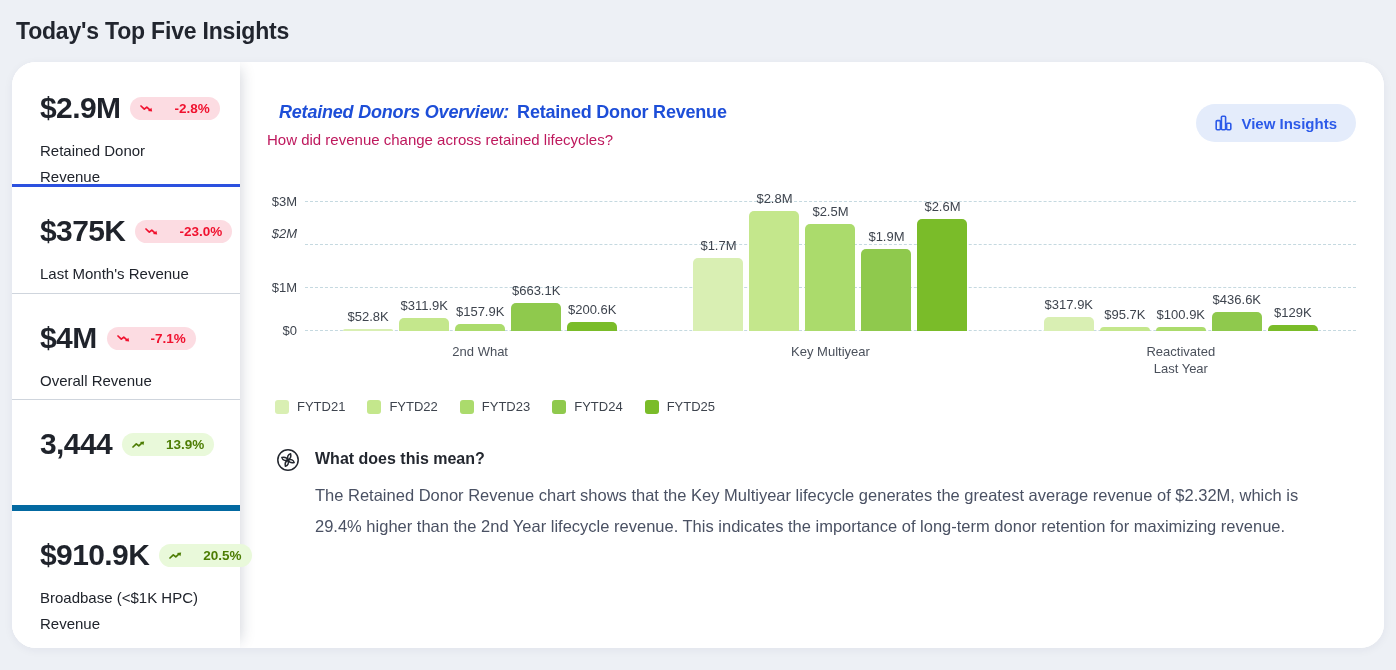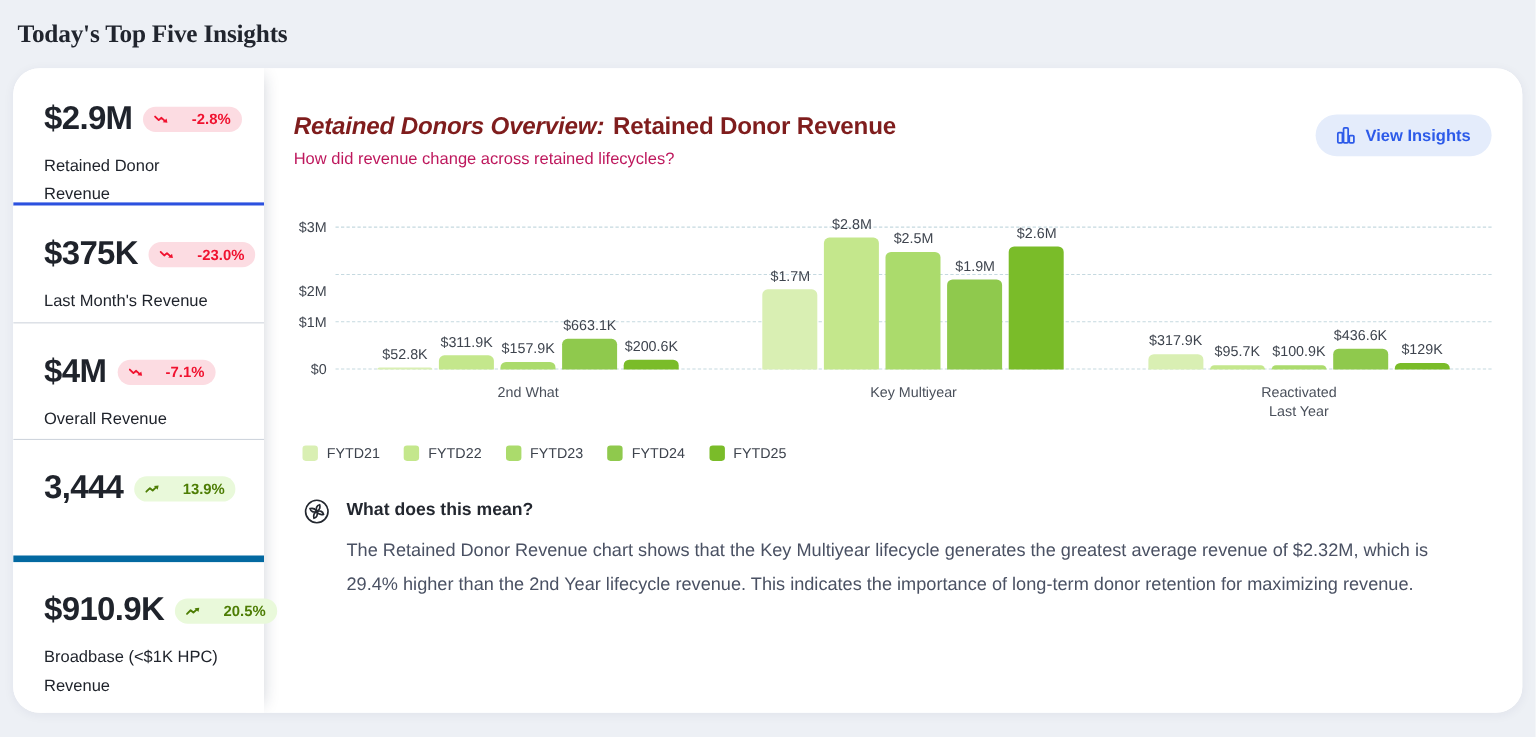--- a/index.html
+++ b/index.html
@@ -1,20 +1,20 @@
 <!DOCTYPE html>
 <html><head>
 <meta charset="utf-8">
 <style>
   * { margin:0; padding:0; box-sizing:border-box; }
   html,body { width:1396px; height:670px; overflow:hidden; }
   body { background:#edf0f5; font-family:"Liberation Sans", sans-serif; color:#20242c; }
 
   .topbar { height:62px; display:flex; align-items:center; padding:0 16px; }
-  .topbar h1 { font-size:23px; font-weight:700; color:#21252e; letter-spacing:-0.2px;font-family:Liberation Serif, serif; }
+  .topbar h1 { font-size:23px; font-weight:700; color:#21252e; letter-spacing:-0.2px; }
 
   .shell { position:absolute; left:12px; top:62px; width:1372px; height:586px;
            background:#fff; border-radius:24px; display:flex; overflow:hidden;
            box-shadow:0 2px 10px rgba(30,40,80,0.06); }
 
   
   .sidebar { width:228px; flex:0 0 228px; display:flex; flex-direction:column;
              box-shadow:7px 0 14px -7px rgba(25,35,70,0.22); z-index:2; background:#fff; }
   .s-card { padding:26px 32px 0 28px; height:106px; cursor:pointer; background:#fff; }
   .s-card:nth-child(1) { height:125px; border-bottom:3px solid #2c51df; padding-top:28px; }
@@ -26,21 +26,21 @@
            border-radius:13px; font-size:13.5px; font-weight:700; white-space:nowrap; }
   .badge[data-trend="down"] { background:#fcdce2; color:#f0122f; }
   .badge[data-trend="up"]   { background:#e9f9da; color:#4d7d04; }
   .badge svg { display:block; }
   .s-label { margin-top:12px; font-size:15px; color:#20242c; line-height:26px; }
 
   
   .main { flex:1; padding:40px 28px 0 27px; position:relative; background:#fff; }
   .main-head { display:flex; align-items:flex-start; }
   .titles { flex:1; }
-  .m-title { font-size:22px; font-weight:700; color:#7f1d1d; letter-spacing:-0.2px; }
+  .m-title { font-size:18px; font-weight:700; color:#1d4ed8; letter-spacing:-0.2px;margin-left:12px; }
   .m-title .t-italic { font-style:italic; }
   .m-title .t-rest { margin-left:8px; }
   .m-sub { margin-top:8px; font-size:15px; color:#be185d; }
   .vi-btn { display:flex; align-items:center; gap:9px; height:38px; padding:0 19px;
             background:#e4ecfb; color:#2c5ae9; border:none; border-radius:19px;
             font-family:"Liberation Sans", sans-serif; font-size:15px; font-weight:700;
             cursor:pointer; margin-top:2px; }
 
   
   .chart { margin-top:54px; display:flex; }
@@ -170,21 +170,21 @@
           <rect x="11.6" y="8.2" width="4.2" height="6.6" rx="1"></rect>
         </svg>
         <span>View Insights</span>
       </button>
     </div>
 
     <div class="chart">
       <div class="y-axis">
           <div class="ytick" style="bottom: -9px;">$0</div>
           <div class="ytick" style="bottom: 34px;">$1M</div>
-          <div class="ytick" style="bottom: 62px;">$2M</div>
+          <div class="ytick" style="bottom: 88px; font-style: italic;">$2M</div>
           <div class="ytick" style="bottom: 120px;">$3M</div>
         </div>
       <div class="plot">
         <div class="gridline" style="bottom: 0px;"></div>
           <div class="gridline" style="bottom: 43px;"></div>
           <div class="gridline" style="bottom: 86px;"></div>
           <div class="gridline" style="bottom: 129px;"></div>
           <div class="groups">
             <div class="group">
               <div class="bars">

